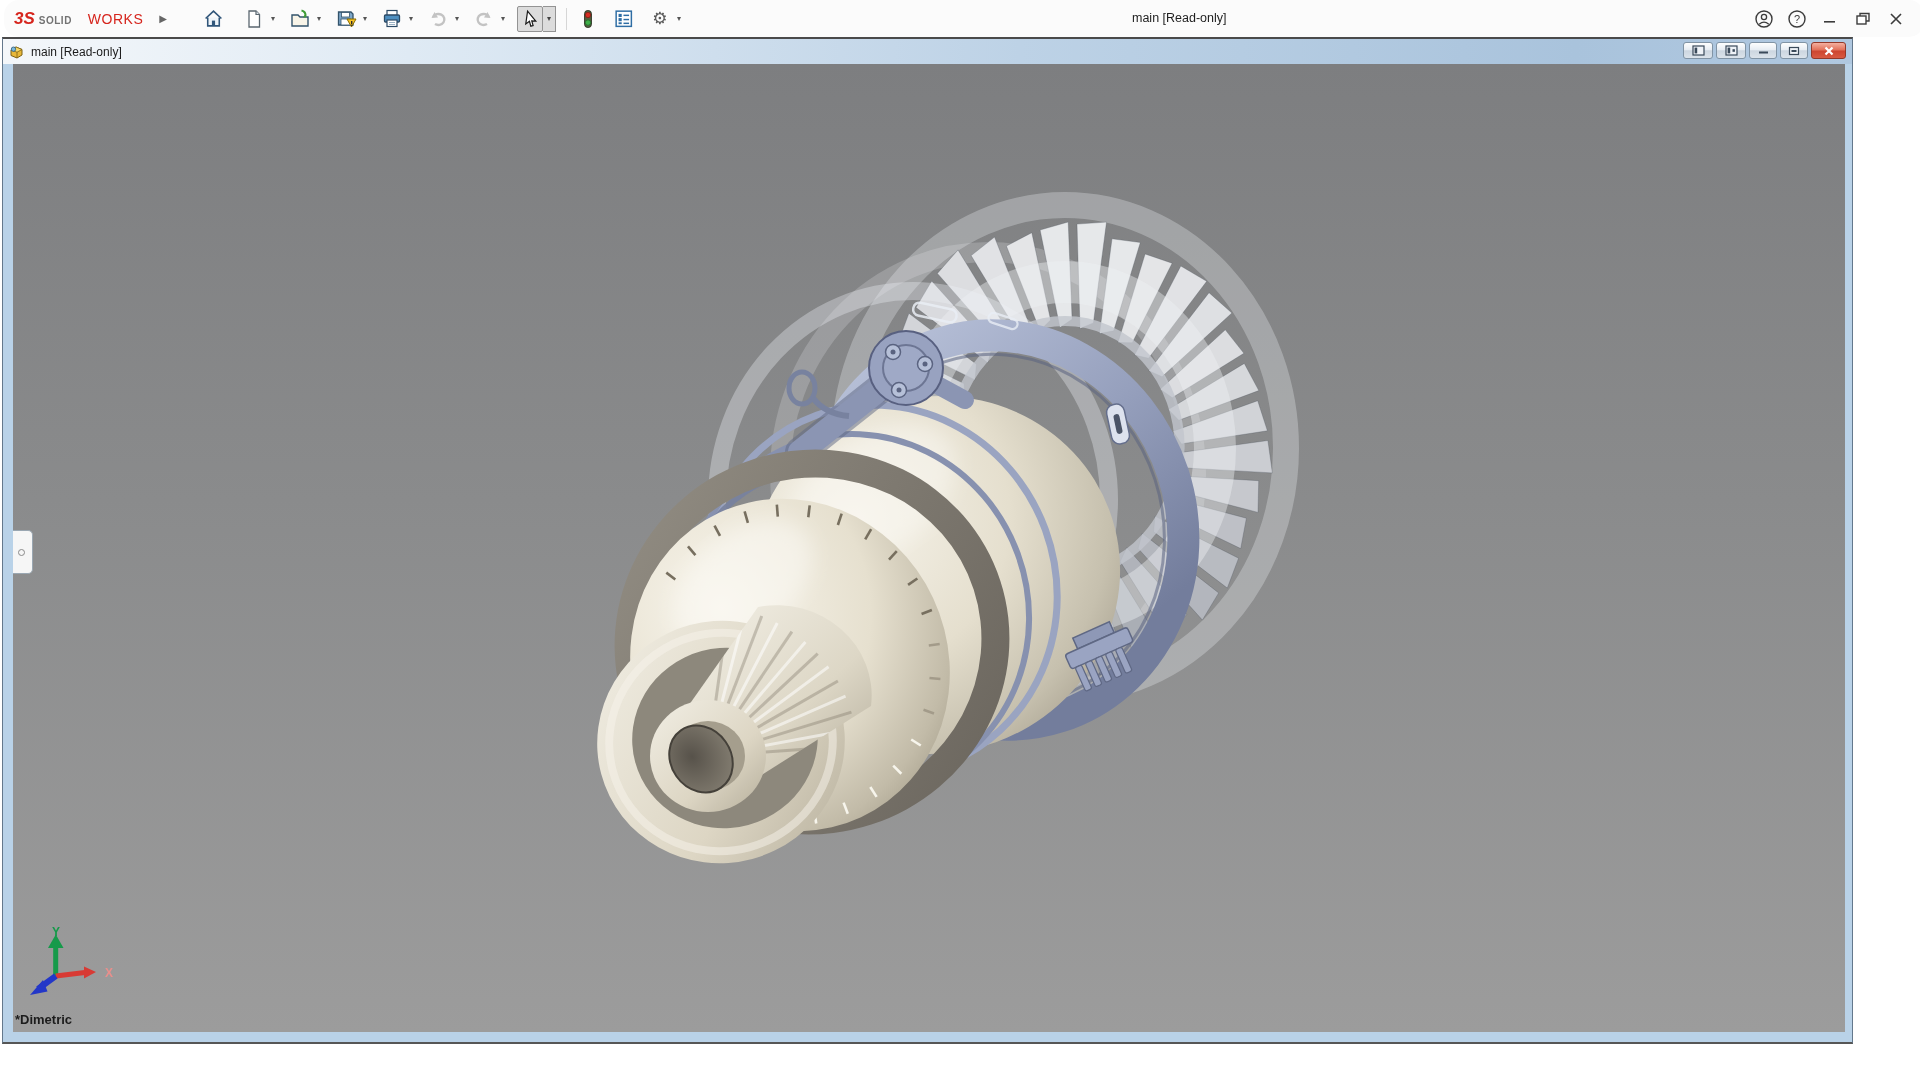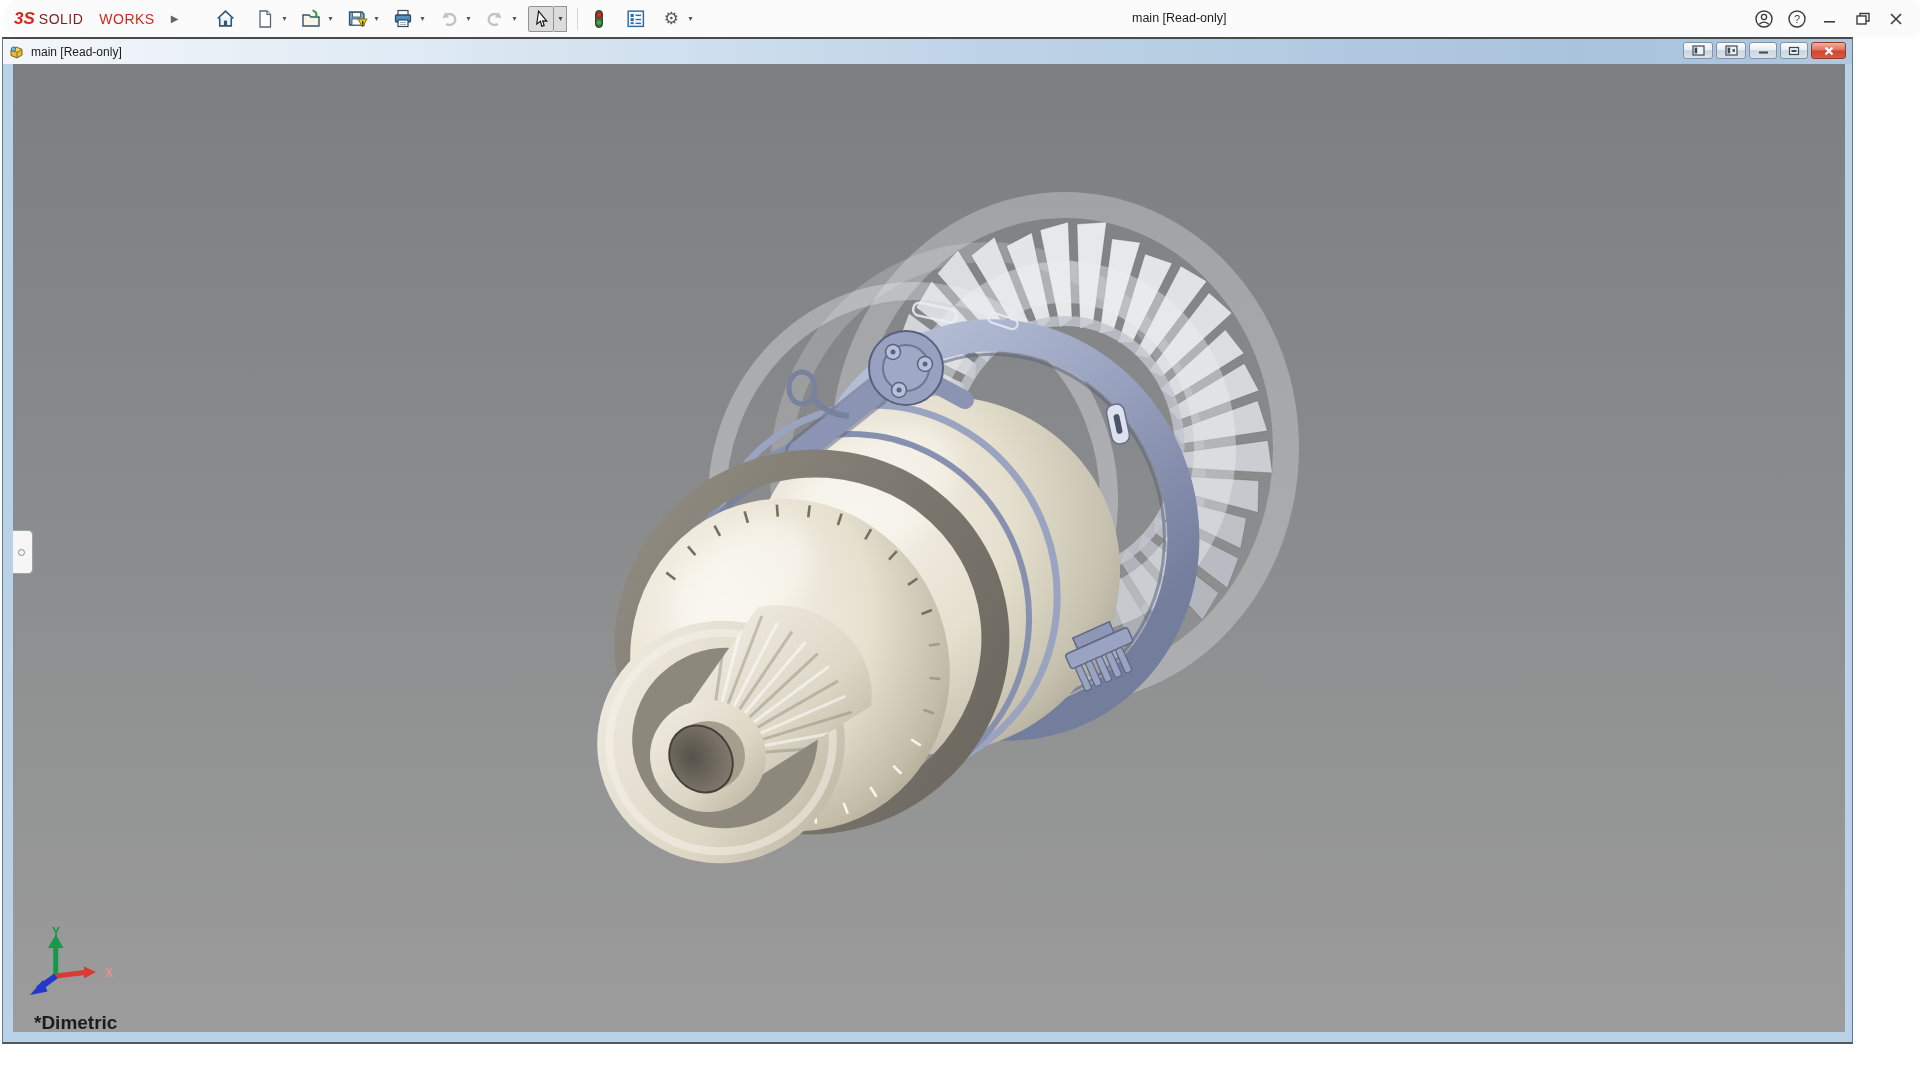--- a/index.html
+++ b/index.html
@@ -4,21 +4,21 @@
 <style>
   * { margin:0; padding:0; box-sizing:border-box; }
   html,body { width:1920px; height:1078px; background:#ffffff; overflow:hidden;
               font-family:"Liberation Sans", sans-serif; }
 
   
   .appbar { position:absolute; left:4px; top:0; width:1920px; height:37px;
             background:#fbfbfb; display:flex; align-items:center;border-radius:15px; }
   .brand { display:flex; align-items:baseline; margin-left:10px; white-space:nowrap; }
   .brand-glyph { color:#d6251d; font-weight:bold; font-style:italic; font-size:17px; margin-right:4px; }
-  .brand-solid { color:#7f1d1d; font-weight:normal; font-size:14px; letter-spacing:.5px; }
+  .brand-solid { color:#737373; font-weight:bold; font-size:10px; letter-spacing:.5px; }
   .brand-works { color:#d6251d; font-weight:normal; font-size:14px; letter-spacing:.5px;margin-left:16px; }
   .menu-arrow { margin-left:16px; color:#666; font-size:10px; cursor:pointer; }
   .tools { display:flex; align-items:center; margin-left:34px; }
   .tbtn { width:26px; height:26px; display:flex; align-items:center; justify-content:center;
           border:1px solid transparent; border-radius:2px; }
   .caret { font-size:8px; color:#555; width:12px; text-align:center; margin-right:8px; }
   .pressed { background:#dcdcdc; border:1px solid #939393; }
   .pressed-caret { background:#dcdcdc; border:1px solid #939393; border-left:none; height:26px;
                    display:flex; align-items:center; justify-content:center; width:13px; margin-right:8px; }
   .vsep { width:1px; height:22px; background:#d6d6d6; margin:0 8px 0 2px; }
@@ -42,21 +42,21 @@
   .cbtn.close { border-color:#93392a;
           background:linear-gradient(#f4b0a0,#e2725b 45%,#cd4630 55%,#d95a42); }
 
   
   .viewport { position:absolute; left:10px; top:25px; width:1832px; height:968px;
      background:linear-gradient(180deg,#7d7e80 0%, #8a8b8c 45%, #9c9c9c 100%); overflow:hidden; }
   .flyout-tab { position:absolute; left:-2px; top:466px; width:22px; height:44px;
      background:#f6f6f6; border:1px solid #9aa7b2; border-left:none; border-radius:0 5px 5px 0;
      display:flex; align-items:center; justify-content:center; }
   .flyout-dot { width:7px; height:7px; border:1.5px solid #8a8a8a; border-radius:50%; }
-  .orient-label { position:absolute; left:21px; top:948px; font-size:19px; font-weight:bold; color:#1c1c1c; }
+  .orient-label { position:absolute; left:2px; top:948px; font-size:13px; font-weight:bold; color:#1c1c1c; }
   .triad { position:absolute; left:6px; top:858px; }
   svg text { font-family:"Liberation Sans", sans-serif; }
 </style>
 </head>
 <body>
 
 <div class="appbar">
   <div class="brand">
     <span class="brand-glyph">3S</span>
     <span class="brand-solid">SOLID</span>

